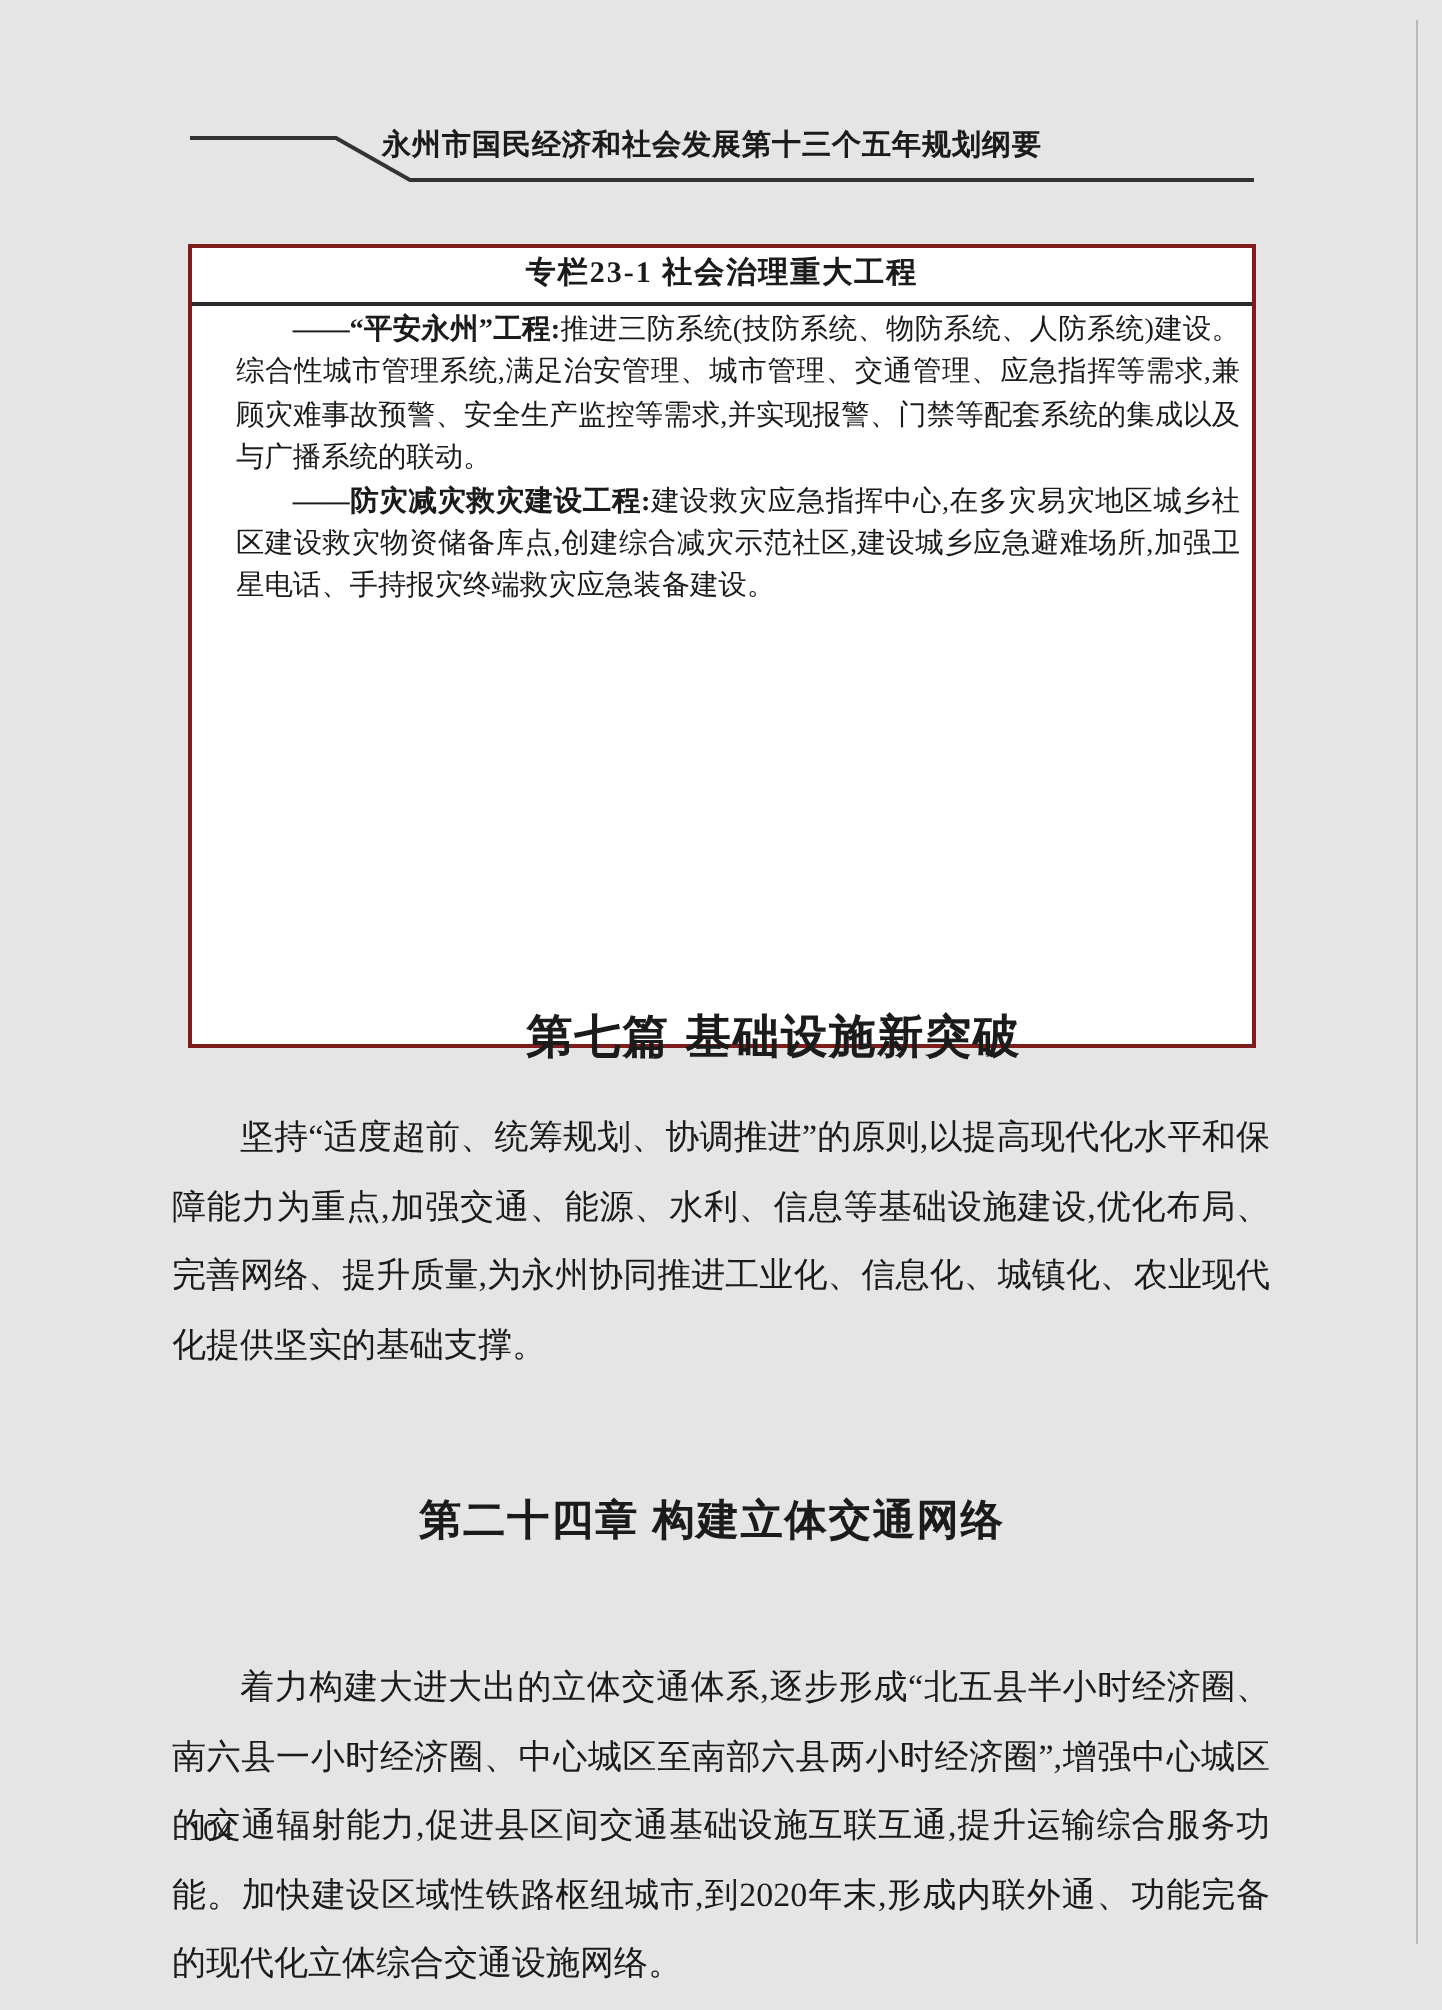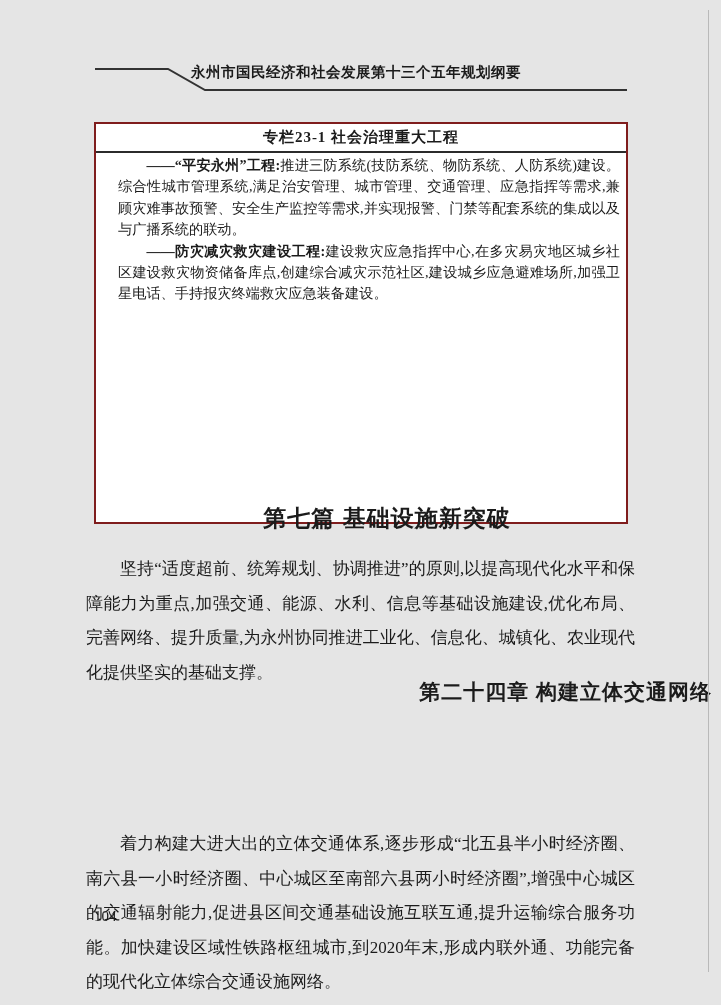--- a/index.html
+++ b/index.html
@@ -63,23 +63,23 @@
     text-align: center;
     font-family: "Liberation Sans", "DejaVu Sans", sans-serif;
     font-weight: bold;
     font-size: 23px;
     letter-spacing: 1px;
     white-space: nowrap;
     padding-left: 31px;
   }
   .chapter-heading {
     position: absolute;
-    top: 678px; left: 0;
+    top: 746px; left: 0;
     width: 712px;
-    text-align: right;
+    text-align: center;
     font-family: "Liberation Sans", "DejaVu Sans", sans-serif;
     font-weight: bold;
     font-size: 21px;
     letter-spacing: 1px;
     white-space: nowrap;
   }
   
   .body-para {
     position: absolute;
     left: 86px;

